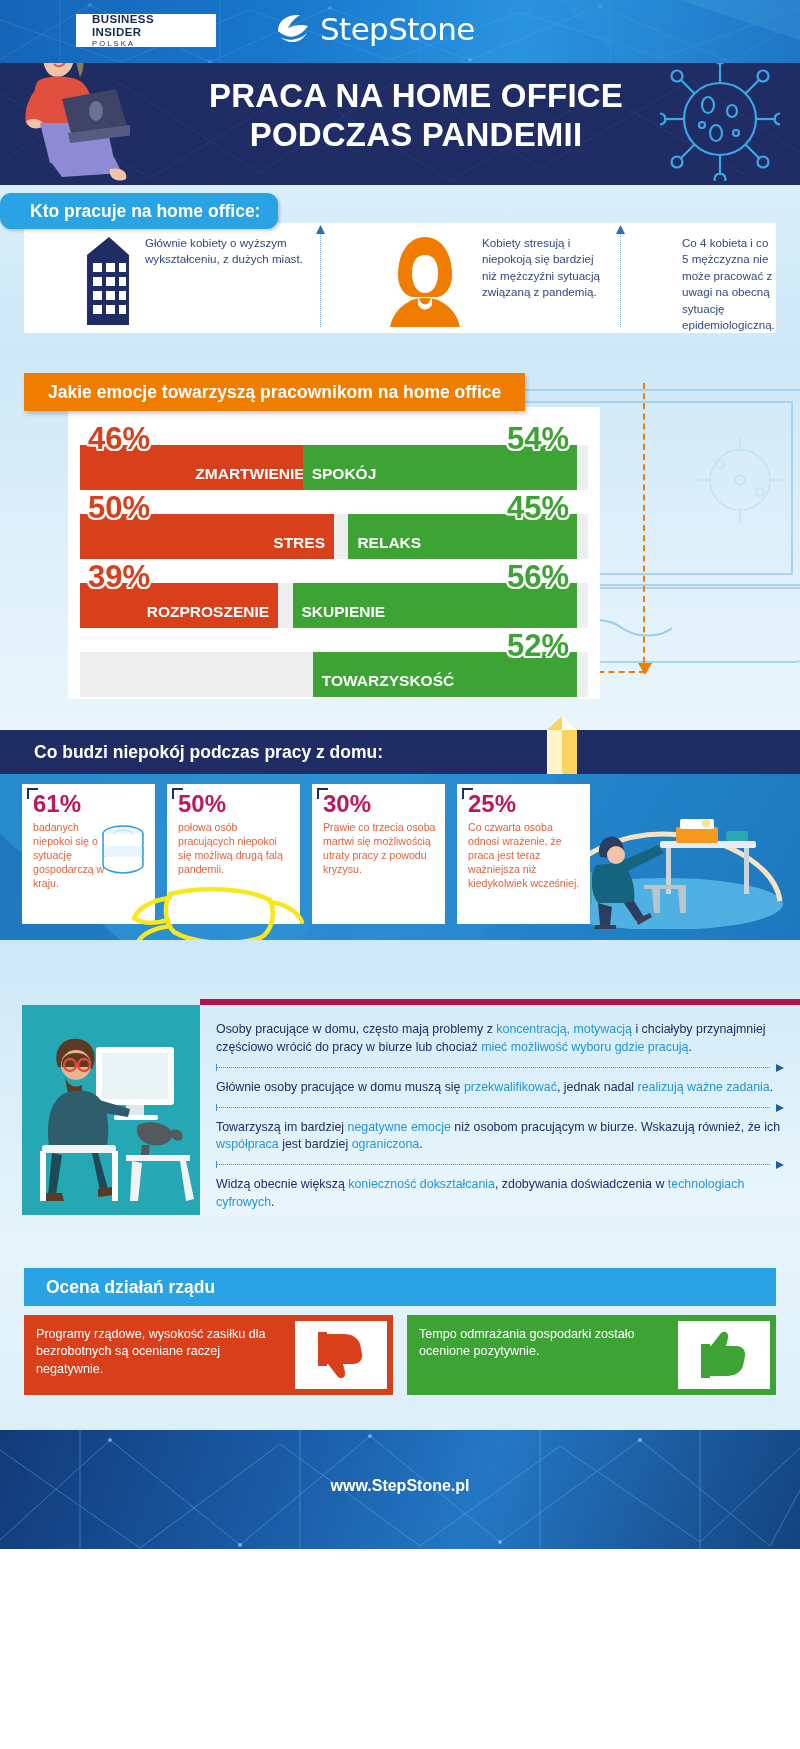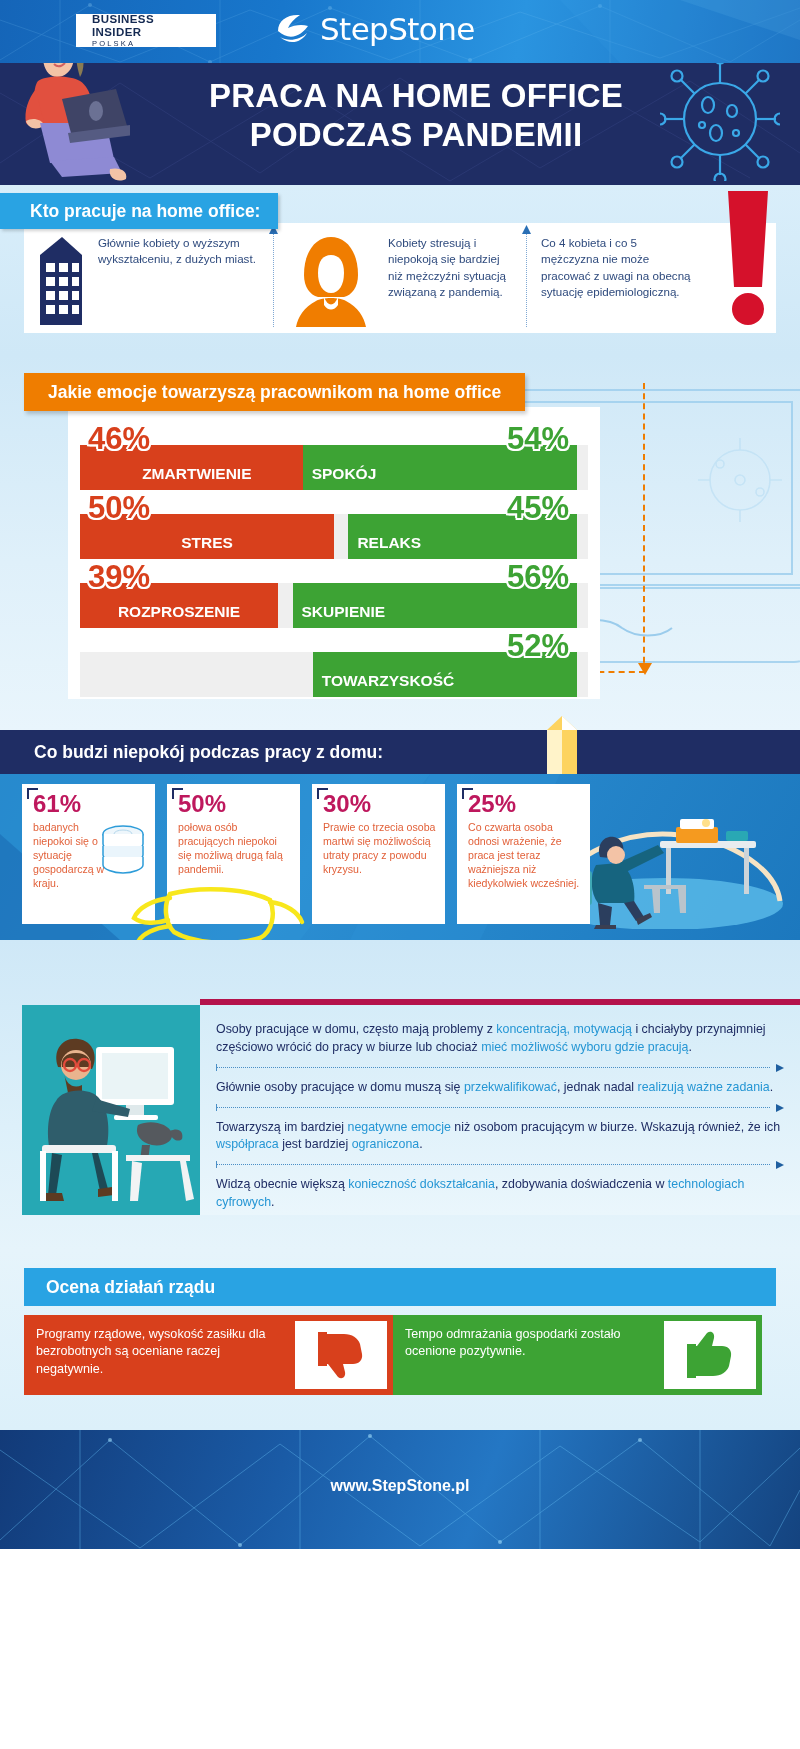--- a/index.html
+++ b/index.html
@@ -49,38 +49,38 @@
   
   .sec1 { position:relative; width:800px; height:170px; background:linear-gradient(180deg,#d9eefa 0%,#cfe8f7 100%); }
   .sec1 .white-panel { position:absolute; left:24px; top:38px; width:752px; height:110px; background:#fff; }
   .bar-label {
     position:absolute; left:0; top:8px; height:36px;
     background:#29a3e3; color:#fff; font-size:17.5px; font-weight:bold;
     display:flex; align-items:center; padding:0 18px 0 30px; z-index:5;
     box-shadow:2px 2px 3px rgba(0,0,0,.18);
   }
   .s1-cols { position:absolute; left:24px; top:38px; width:752px; height:110px; display:flex; }
-  .s1-col { position:relative; flex:1; padding:12px 10px 0 0; }
+  .s1-col { position:relative; flex:1; padding:12px 10px 0 0;margin-left:47px; }
   .s1-txt { font-size:11.6px; line-height:1.42; color:#2e4a7d; }
   .s1-div { position:absolute; top:8px; bottom:6px; width:1px; border-left:1px dotted #7fa8d4; }
 
   
   .sec2 { position:relative; width:800px; height:375px; background:linear-gradient(180deg,#cfe8f7 0%,#dff0fa 55%,#e9f5fc 100%); overflow:hidden; }
   .lap { position:absolute; right:-30px; top:5px; width:420px; height:345px; opacity:.85; }
   .sec2-label {
     position:absolute; left:24px; top:18px; height:38px; background:#ef7d00;
     color:#fff; font-size:17.5px; font-weight:bold; display:flex; align-items:center;
     padding:0 24px; box-shadow:2px 3px 4px rgba(0,0,0,.2); z-index:4;
   }
   .dashed-box { position:absolute; left:405px; top:28px; width:240px; height:290px;
     border:2px dashed #ef7d00; border-left:none; border-top:none; z-index:2;}
   .emo-panel { position:absolute; left:68px; top:52px; width:532px; height:292px; background:#fff; z-index:3; padding:16px 0 0 0;}
   .emo-row { position:relative; height:67px; margin:0 12px 2px 12px; }
   .emo-bar { position:absolute; top:22px; height:45px; display:flex; align-items:flex-end; }
-  .emo-neg { left:0; background:#d8401c; justify-content:center; }
+  .emo-neg { left:0; background:#d8401c; justify-content:flex-end; }
   .emo-pos { right:11px; background:#3da334; justify-content:flex-start; }
   .emo-pct {
     position:absolute; top:-22px; font-size:31px; font-weight:bold; line-height:1;
     -webkit-text-stroke:0px;
   }
   .emo-pct.neg { left:8px; color:#d8401c; text-shadow: 2px 0 0 #fff,-2px 0 0 #fff,0 2px 0 #fff,0 -2px 0 #fff,1.5px 1.5px 0 #fff,-1.5px -1.5px 0 #fff,1.5px -1.5px 0 #fff,-1.5px 1.5px 0 #fff; }
   .emo-pct.pos { right:8px; color:#3da334; text-shadow: 2px 0 0 #fff,-2px 0 0 #fff,0 2px 0 #fff,0 -2px 0 #fff,1.5px 1.5px 0 #fff,-1.5px -1.5px 0 #fff,1.5px -1.5px 0 #fff,-1.5px 1.5px 0 #fff; }
   .emo-name { color:#fff; font-size:15.5px; font-weight:bold; padding:0 9px 7px 9px; white-space:nowrap;}
   .emo-track { position:absolute; top:22px; left:0; right:0; height:45px; background:#efefef; }
 
@@ -111,21 +111,21 @@
   .s4-sep .line { position:absolute; left:0; right:14px; top:3px; border-top:1px dotted #4a8fc6; }
   .s4-sep .cap { position:absolute; left:0; top:0; width:1px; height:7px; background:#4a8fc6;}
   .s4-sep .arw { position:absolute; right:0; top:0; width:0;height:0;
       border-top:4px solid transparent;border-bottom:4px solid transparent;border-left:8px solid #1f5fa0;}
   .s4-img { position:absolute; left:22px; top:65px; width:180px; height:210px; background:#26a8b4; border-radius:0 0 0 14px;}
 
   
   .sec5 { position:relative; width:800px; height:180px; background:linear-gradient(180deg,#e6f4fb 0%,#dcf0fa 100%); }
   .sec5-head { position:absolute; left:24px; top:18px; width:752px; height:38px; background:#29a3e3;
      color:#fff; font-size:17.5px; font-weight:bold; display:flex; align-items:center; padding-left:22px; }
-  .sec5-cards { position:absolute; left:24px; top:65px; width:752px; display:flex; }
+  .sec5-cards { position:absolute; left:24px; top:65px; width:752px; display:flex; gap:14px; }
   .ocena { width:369px; height:80px; display:flex; align-items:stretch; }
   .ocena .txt { flex:1; color:#fff; font-size:12.6px; line-height:1.38; padding:11px 10px 0 12px;}
   .ocena .ico { width:92px; background:#fff; display:flex; align-items:center; justify-content:center; margin:6px 6px 6px 0;}
   .neg-card { background:#d8401c; }
   .pos-card { background:#3da334; }
 
   
   .footer { position:relative; width:800px; height:119px;
      background:linear-gradient(110deg,#123a78 0%,#1a5ba6 35%,#2477c4 60%,#14437f 100%); overflow:hidden;}
   .footer .url { position:absolute; left:0; right:0; top:47px; text-align:center;
@@ -225,21 +225,21 @@
         <ellipse cx="56" cy="92" rx="6" ry="8"></ellipse>
         <circle cx="76" cy="92" r="3"></circle>
         <circle cx="42" cy="84" r="3"></circle>
       </g>
     </svg>
   </div>
 
   <div class="sec1">
     <div class="white-panel"></div>
 
-    <div class="bar-label" style="left:0;top:8px;">
+    <div class="bar-label" style="left:0;top:8px;border-radius:11px;">
       <span>Kto pracuje na home office:</span>
     </div>
 
     <div class="s1-cols">
 
       <div class="s1-col" style="flex:0 0 250px; padding-left:12px;">
         <svg style="position:absolute;left:12px;top:8px;width:50px;height:96px" viewBox="0 0 50 96">
           <path d="M4 24 L26 6 L46 24 L46 94 L4 94 Z" fill="#1f2d64"></path>
           <g fill="#ffffff">
             <rect x="10" y="32" width="9" height="9"></rect>

